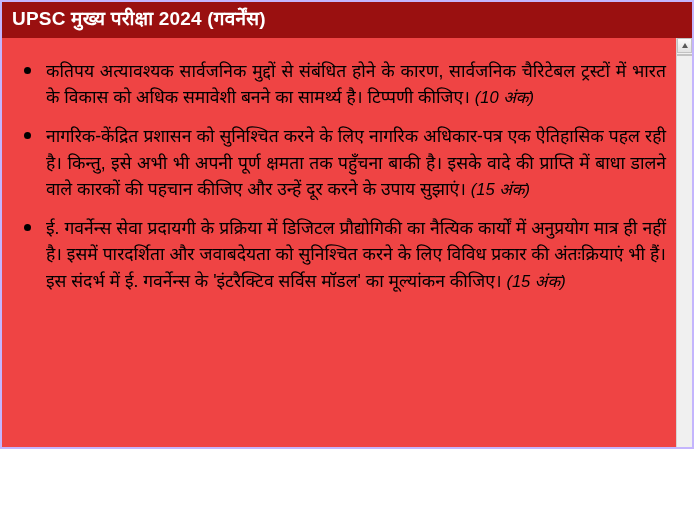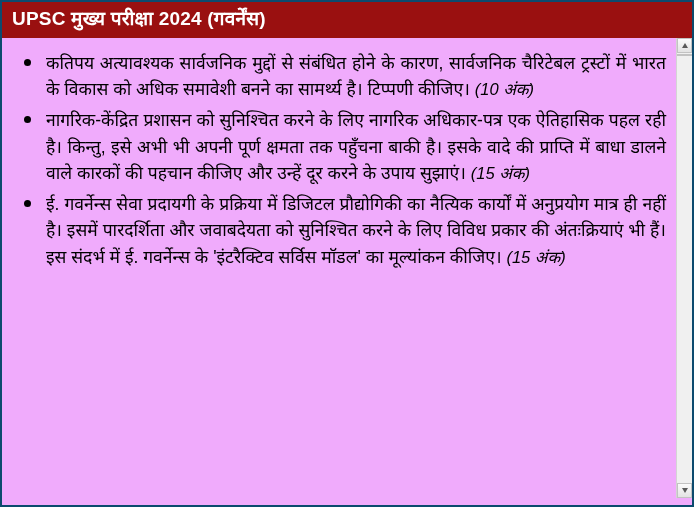--- a/index.html
+++ b/index.html
@@ -9,24 +9,24 @@
   body {
     width: 694px;
     height: 507px;
     background: #ffffff;
     font-family: "Liberation Sans", sans-serif;
     overflow: hidden;
   }
   .page {
     position: relative;
     width: 694px;
-    height: 507px;
+    height: 449px;
     box-sizing: border-box;
-    border: 2px solid #0c4a6e;
-    background: #f0abfc;
+    border: 2px solid #c4b5fd;
+    background: #ef4444;
     overflow: hidden;
   }
   .title-bar {
     background: #9a1010;
     color: #ffffff;
     font-weight: bold;
     font-size: 19px;
     line-height: 1.2;
     padding: 6px 10px 7px 10px;
     letter-spacing: 0.2px;
@@ -41,21 +41,21 @@
     overflow: hidden;
   }
   ul.q-list {
     list-style: none;
     margin: 0;
     padding: 0;
   }
   li.q-item {
     position: relative;
     padding-left: 30px;
-    margin: 4px 0 3px 0;
+    margin: 12px 0 3px 0;
     font-size: 17.5px;
     line-height: 1.52;
     color: #000000;
     text-align: justify;
     text-justify: inter-word;
   }
   li.q-item:last-child {
     margin-bottom: 0;
   }
   li.q-item .bullet {

